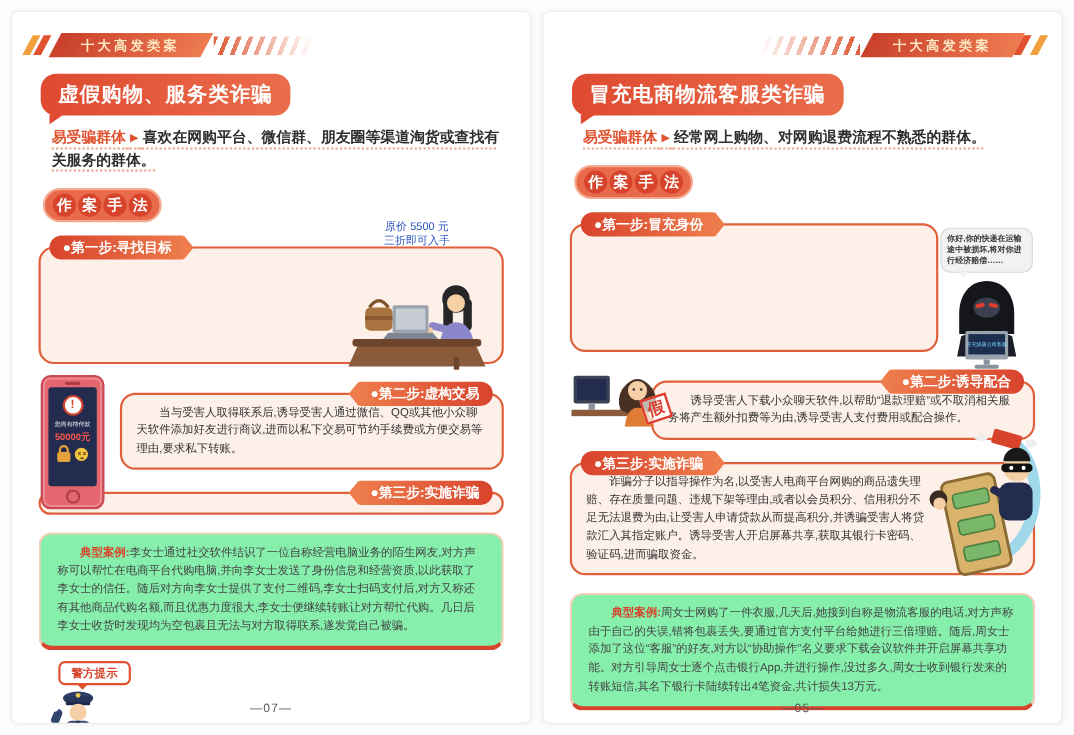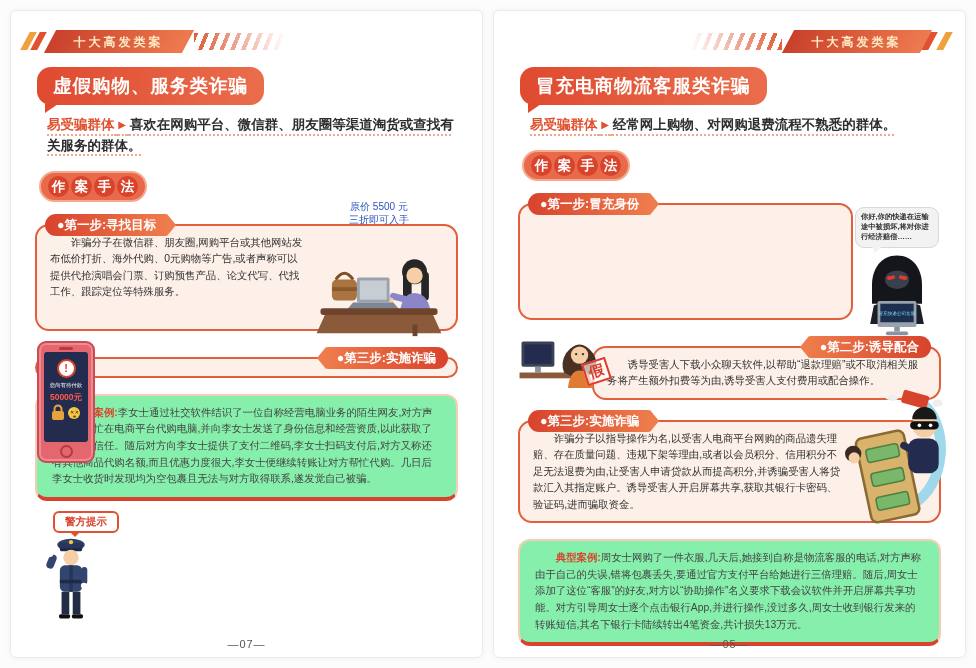--- a/index.html
+++ b/index.html
@@ -96,21 +96,20 @@
       <div class="pill">
         <span>作</span>
           <span>案</span>
           <span>手</span>
           <span>法</span>
       </div>
 
       
       <div class="sbox s1L">
         <div class="ribbon rb-l">●第一步:寻找目标</div>
-        <p class="stext">诈骗分子在微信群、朋友圈,网购平台或其他网站发布低价打折、海外代购、0元购物等广告,或者声称可以提供代抢演唱会门票、订购预售产品、论文代写、代找工作、跟踪定位等特殊服务。</p>
         <div class="art-shopper">
           <div class="price">
             <div>原价 5500 元</div>
             <div>三折即可入手</div>
           </div>
           <svg width="148" height="96" viewBox="0 0 150 100">
             <rect x="26" y="38" width="26" height="22" rx="5" fill="#a9743f"></rect>
             <path d="M30 38 q9 -13 18 0" stroke="#7c5127" fill="none" stroke-width="3"></path>
             <rect x="26" y="46" width="26" height="4" fill="#8a5a2e"></rect>
             <circle cx="112" cy="30" r="13" fill="#262626"></circle>
@@ -141,20 +140,24 @@
             <div class="pamt">50000元</div>
             <svg width="34" height="18" viewBox="0 0 34 18">
               <rect x="3" y="7" width="12" height="9" rx="2" fill="#e8a23c"></rect>
               <path d="M5.5 7 v-2 a3.5 3.5 0 0 1 7 0 v2" stroke="#e8a23c" stroke-width="2" fill="none"></path>
               <circle cx="25" cy="9" r="6" fill="#f5c644"></circle>
               <path d="M22 7 l2.4 2.4 M24.4 7 l-2.4 2.4 M26.6 7 l2.4 2.4 M29 7 l-2.4 2.4" stroke="#6b4a12" stroke-width="1"></path>
               <ellipse cx="25.5" cy="12.6" rx="1.6" ry="1" fill="#6b4a12"></ellipse>
             </svg>
           </div>
           <div class="homebtn"></div>
+        </div>
+        <div class="sbox s2L">
+          <div class="ribbon rb-r">●第二步:虚构交易</div>
+          <p class="stext">当与受害人取得联系后,诱导受害人通过微信、QQ或其他小众聊天软件添加好友进行商议,进而以私下交易可节约手续费或方便交易等理由,要求私下转账。</p>
         </div>
       </div>
 
       
       <div class="sbox">
         <div class="ribbon rb-r">●第三步:实施诈骗</div>
       </div>
 
       
       <div class="case">

